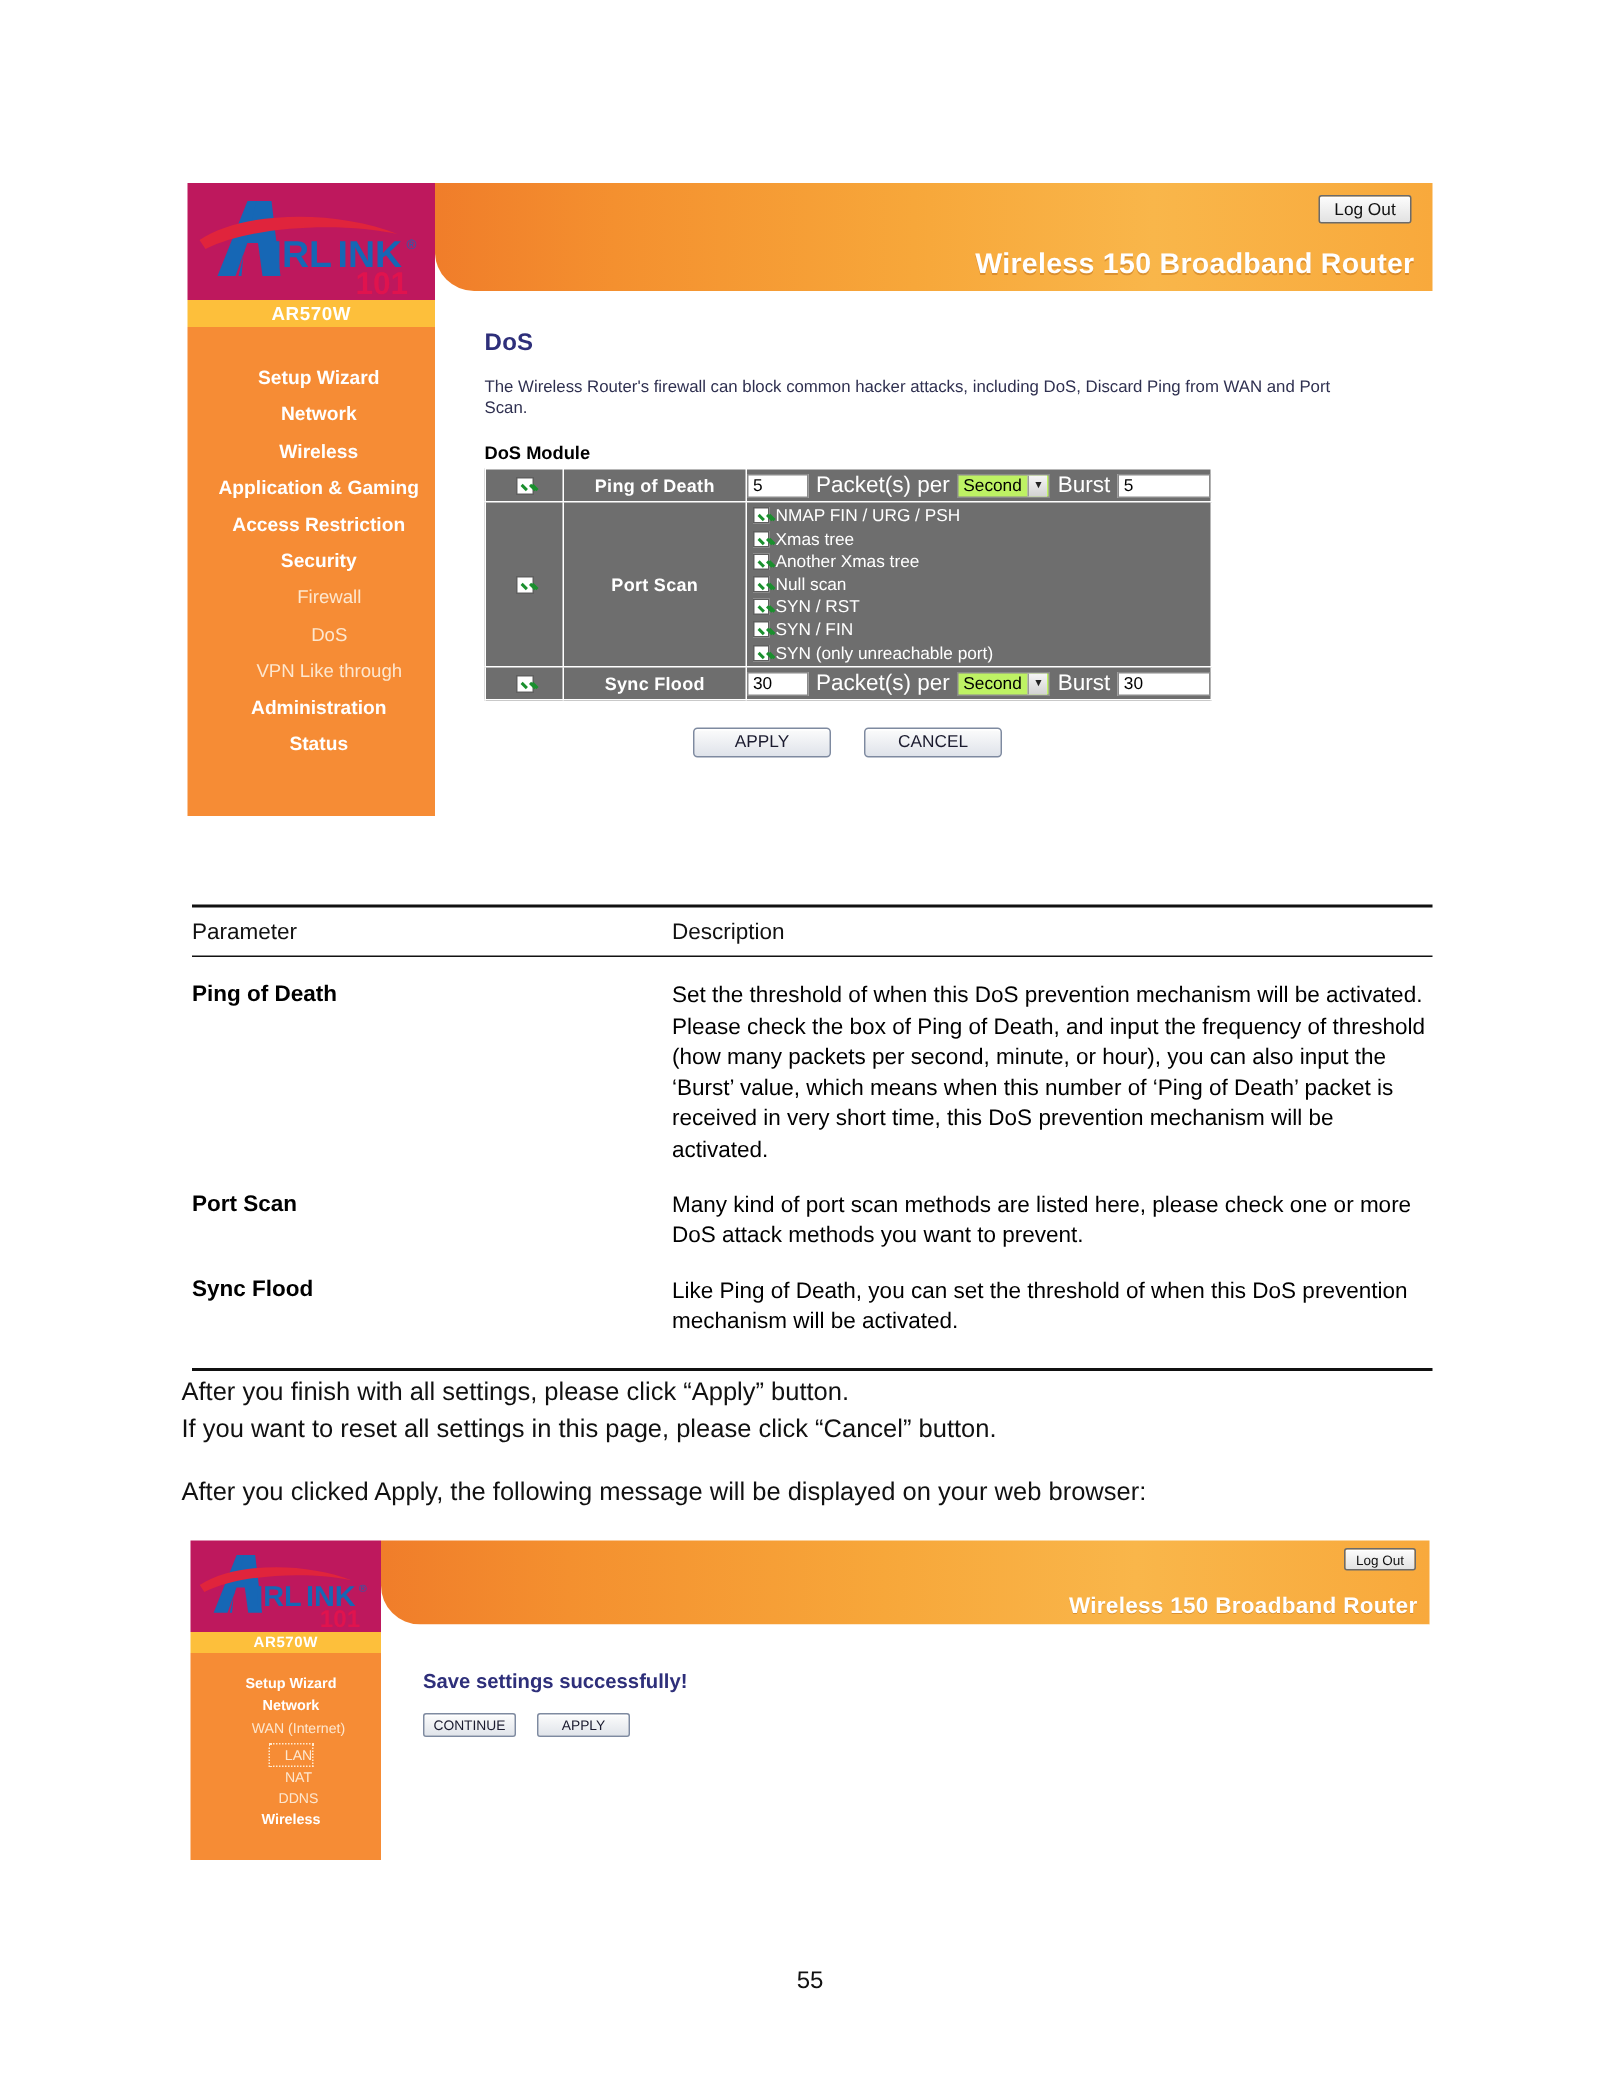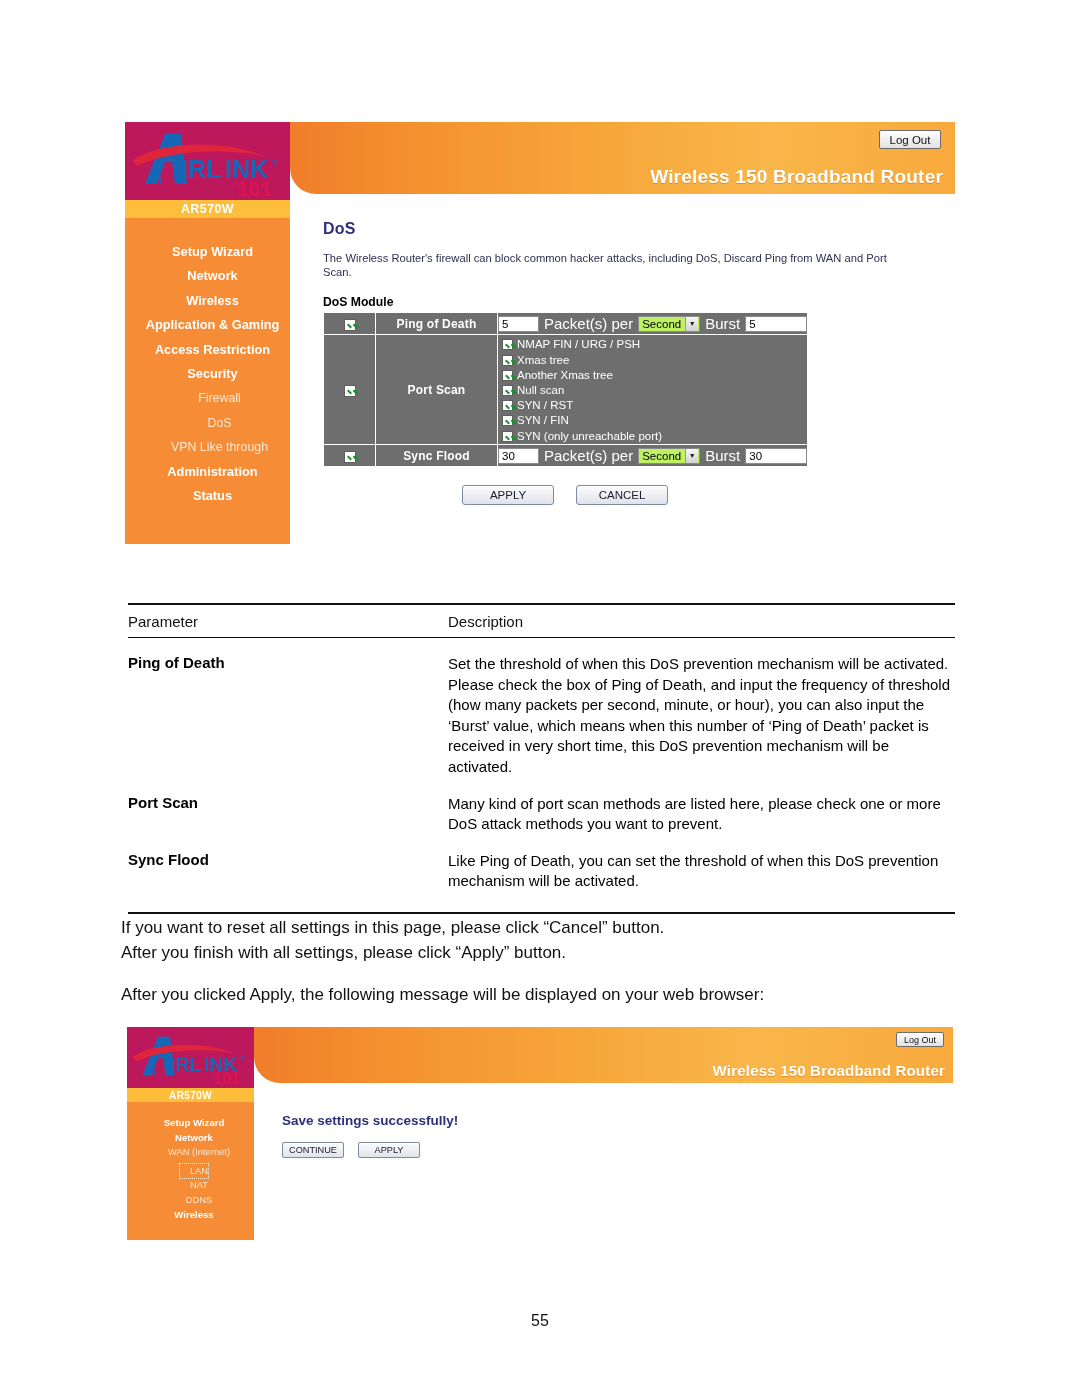--- a/index.html
+++ b/index.html
@@ -356,22 +356,22 @@
   </div>
   <div class="pt-row">
     <div class="c1">Sync Flood</div>
     <div class="c2">Like Ping of Death, you can set the threshold of when this DoS prevention mechanism will be activated.</div>
   </div>
 
   <div class="pt-bottom"></div>
 </div>
 
 <div class="prose" id="prose-1">
+  <div>After you finish with all settings, please click “Apply” button.</div>
   <div>If you want to reset all settings in this page, please click “Cancel” button.</div>
-  <div>After you finish with all settings, please click “Apply” button.</div>
 </div>
 <div class="prose" id="prose-2">After you clicked Apply, the following message will be displayed on your web browser:</div>
 
 <div class="router-shot" id="shot-save">
 
   <div class="rs-logo">
     <svg class="logo-svg" width="127" height="61" viewBox="0 0 165 78">
       <path d="M20 62 L40 12 L50 12 L32 62 Z" fill="#1667b5"></path>
       <path d="M34 62 L46 12 L56 12 L62 62 L50 62 L47 40 L38 40 L36 62 Z" fill="#1667b5"></path>
       <path d="M8 38 C38 18, 100 18, 140 34 C104 26, 44 28, 12 44 Z" fill="#e0243c"></path>

